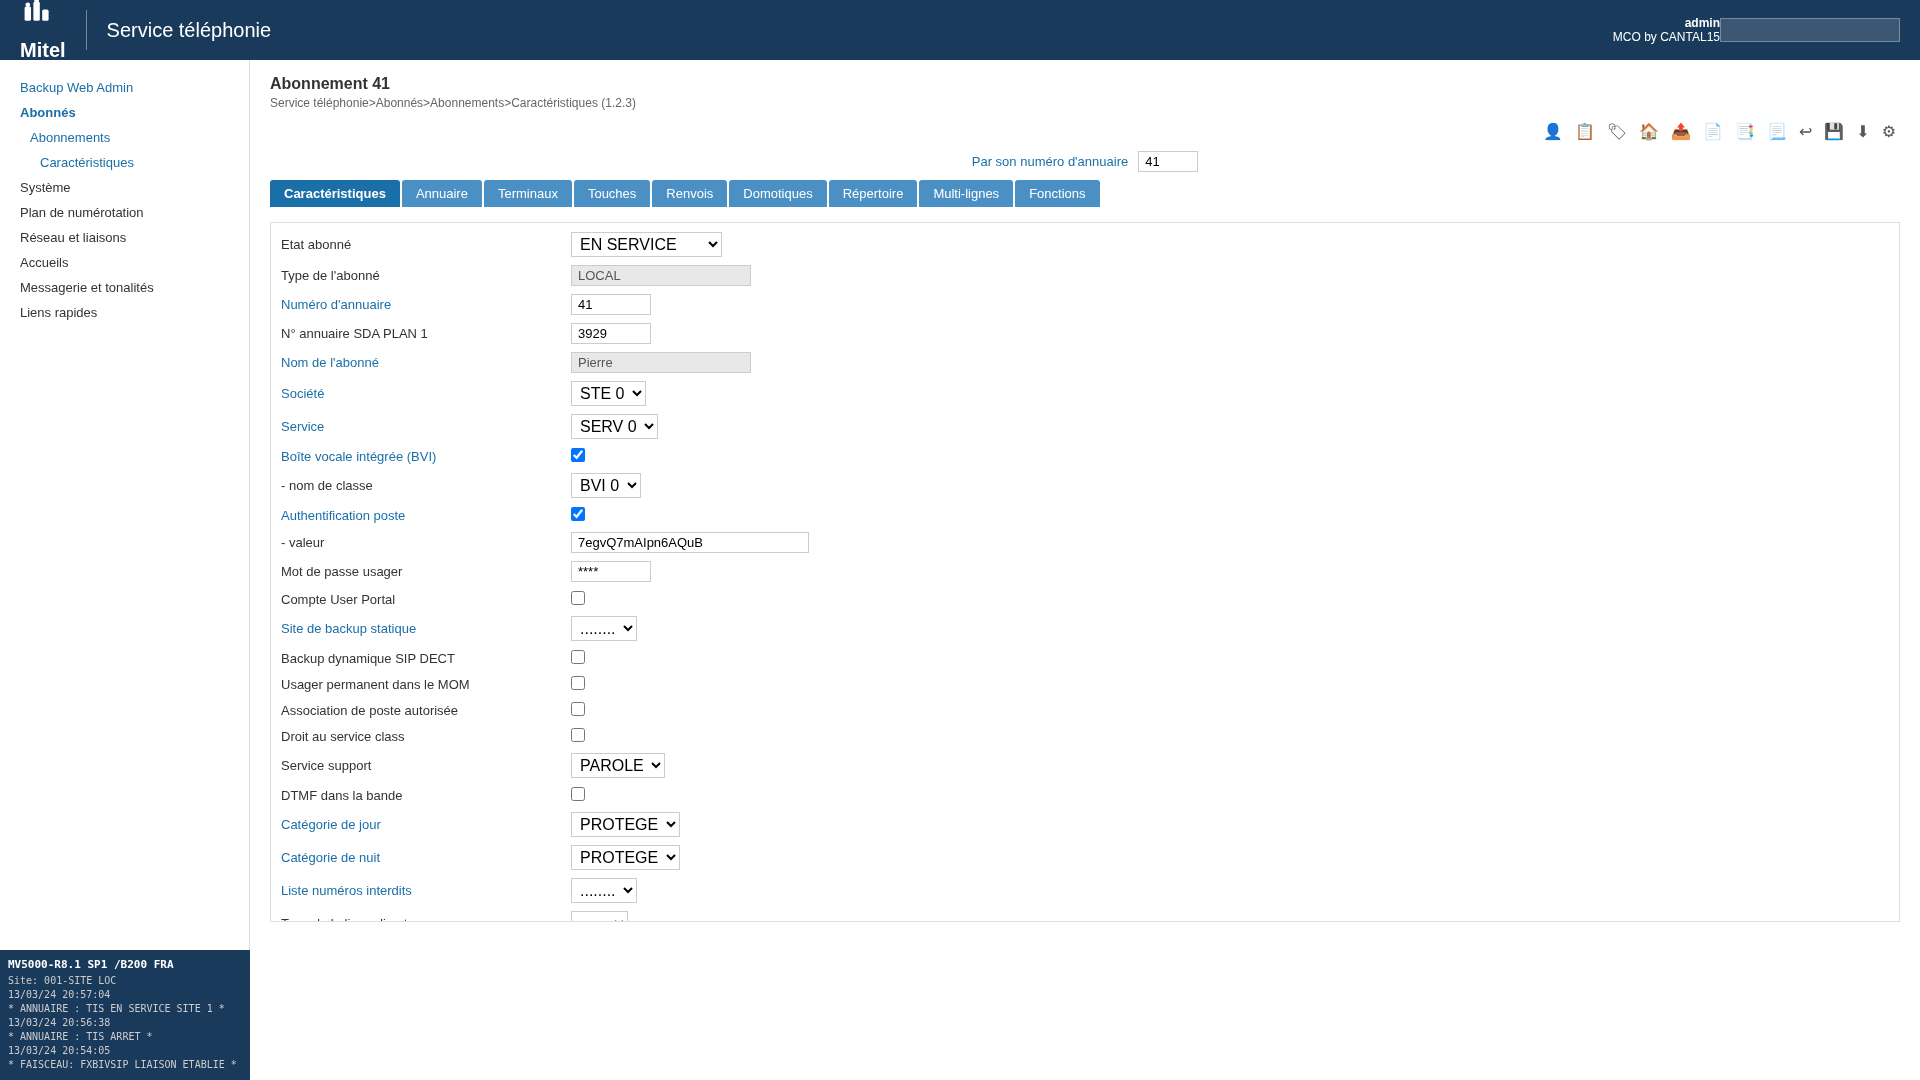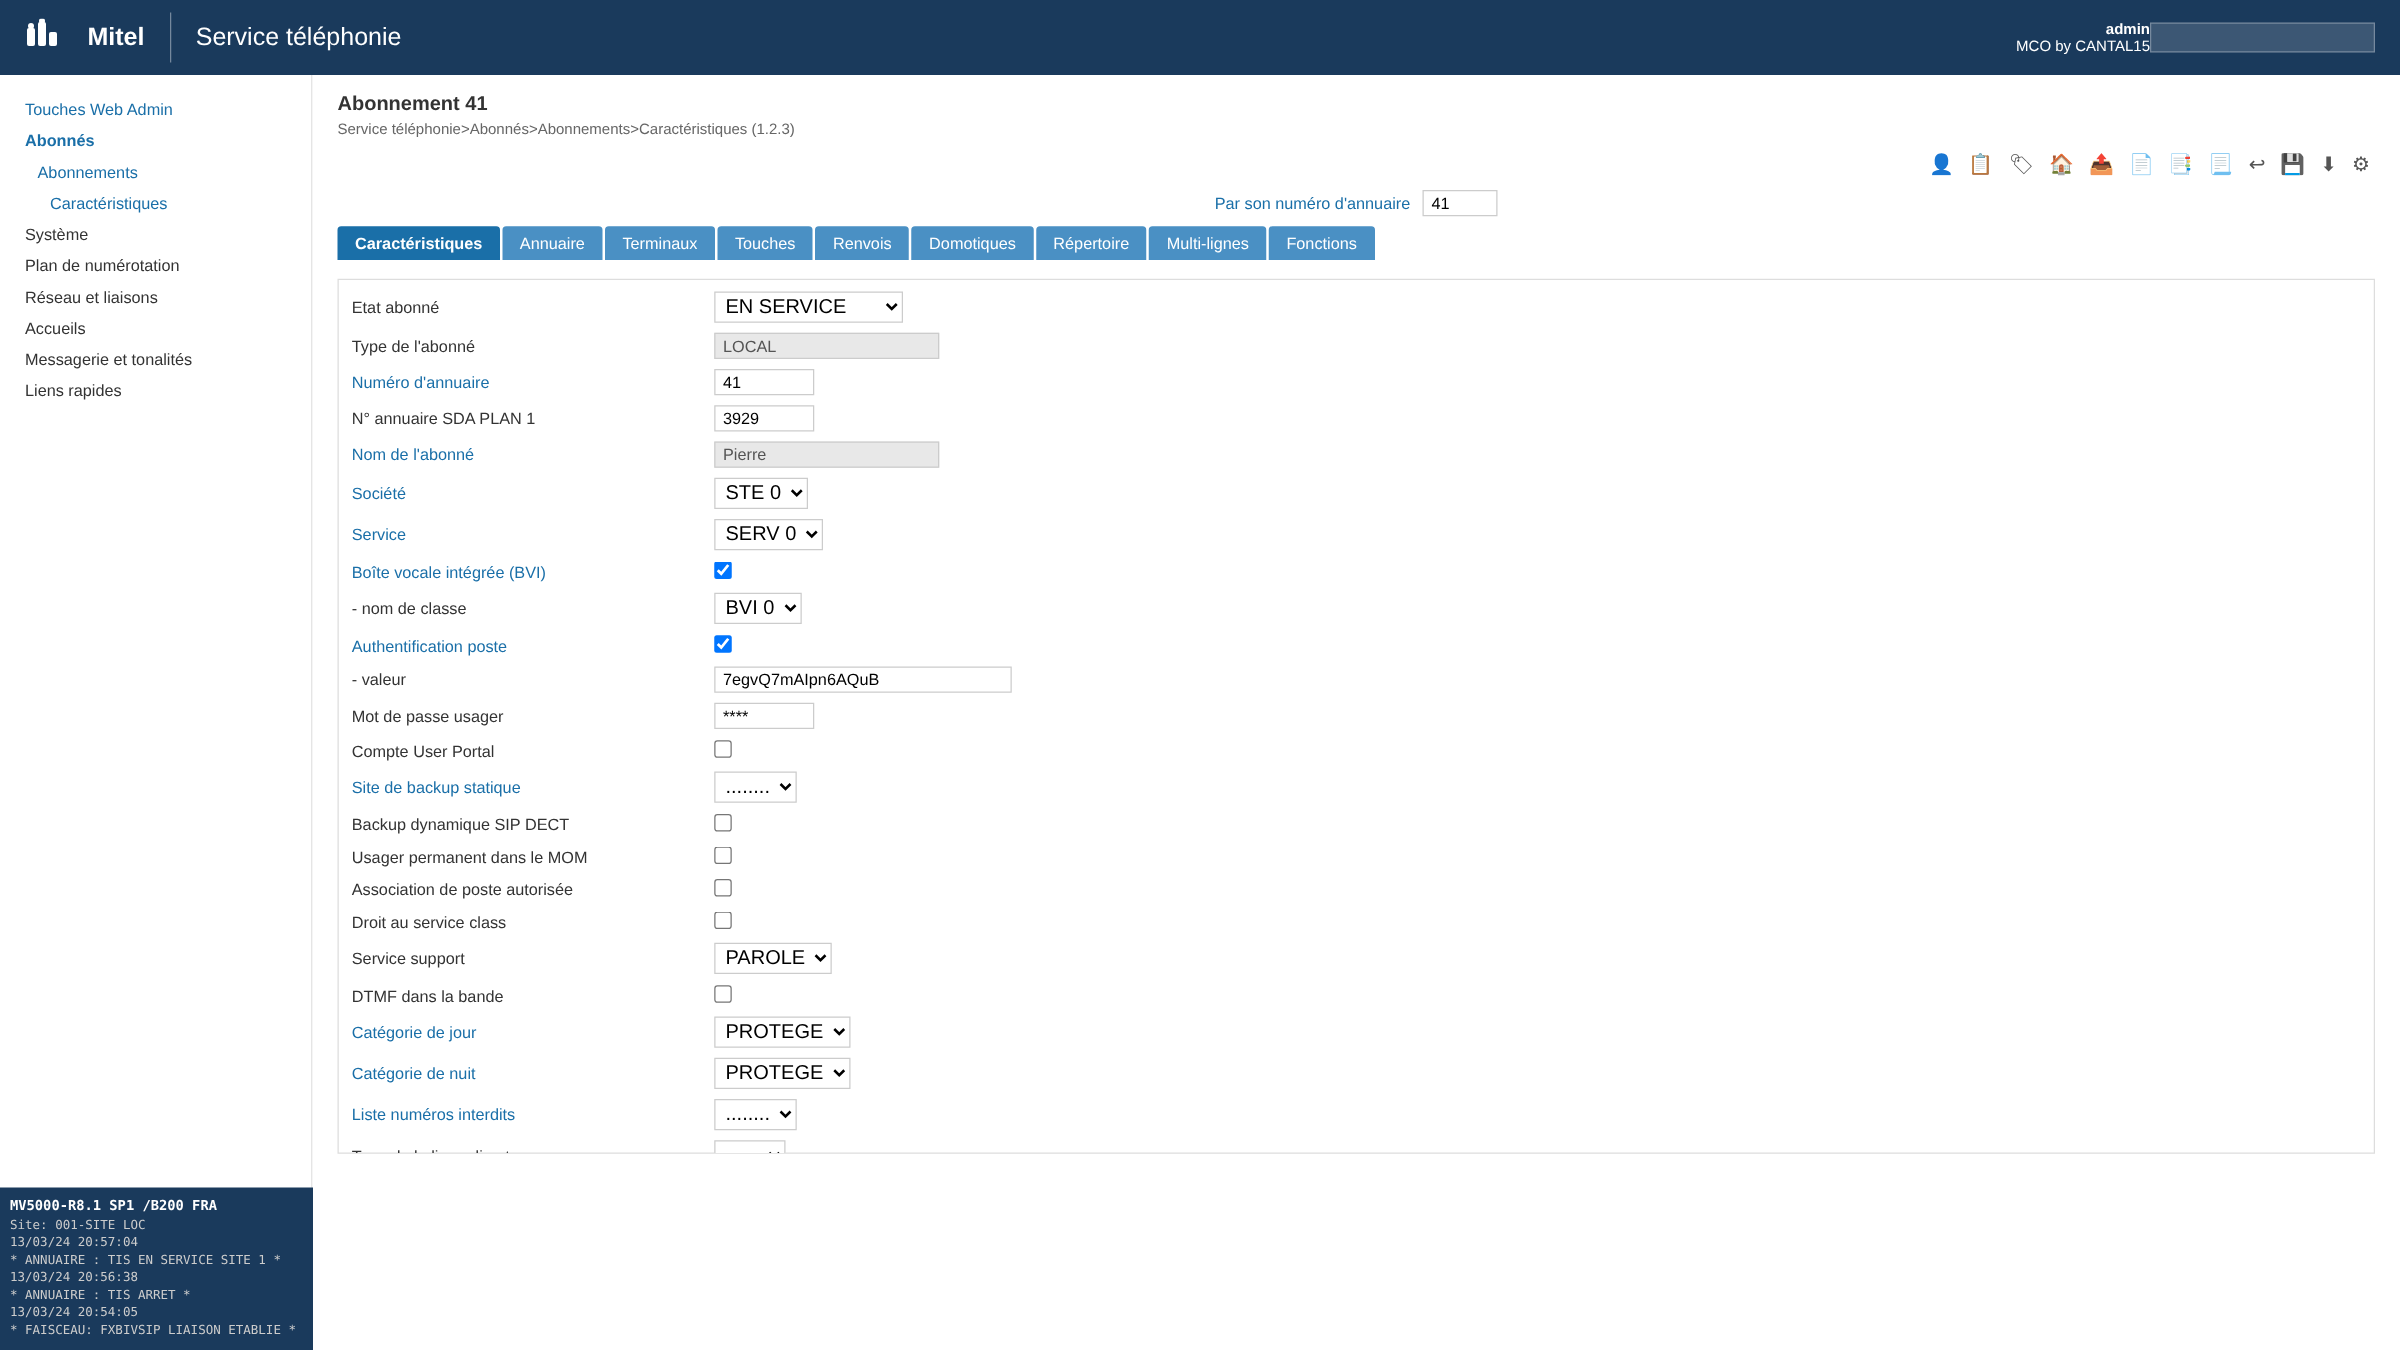--- a/index.html
+++ b/index.html
@@ -12,20 +12,21 @@
       display: flex;
       align-items: center;
       padding: 0 20px;
       height: 60px;
       gap: 20px;
     }
     .header-logo {
       display: flex;
       align-items: center;
       gap: 10px;
+      flex-direction: column;
     }
     .logo-icon {
       width: 40px;
       height: 30px;
     }
     .header-divider {
       width: 1px;
       height: 40px;
       background: rgba(255,255,255,0.4);
     }
@@ -259,21 +260,21 @@
       <div class="username">admin</div>
       <div>MCO by CANTAL15</div>
     </div>
     <input class="header-search" type="text" placeholder="" style="">
   </div>
 </div>
 
 <div class="layout">
 
   <div class="sidebar">
-    <div class="sidebar-item link">Touches Web Admin</div>
+    <div class="sidebar-item link">Backup Web Admin</div>
     <div class="sidebar-item active">Abonnés</div>
     <div class="sidebar-item link indented">Abonnements</div>
     <div class="sidebar-item link indented2">Caractéristiques</div>
     <div class="sidebar-item">Système</div>
     <div class="sidebar-item">Plan de numérotation</div>
     <div class="sidebar-item">Réseau et liaisons</div>
     <div class="sidebar-item">Accueils</div>
     <div class="sidebar-item">Messagerie et tonalités</div>
     <div class="sidebar-item">Liens rapides</div>
 

